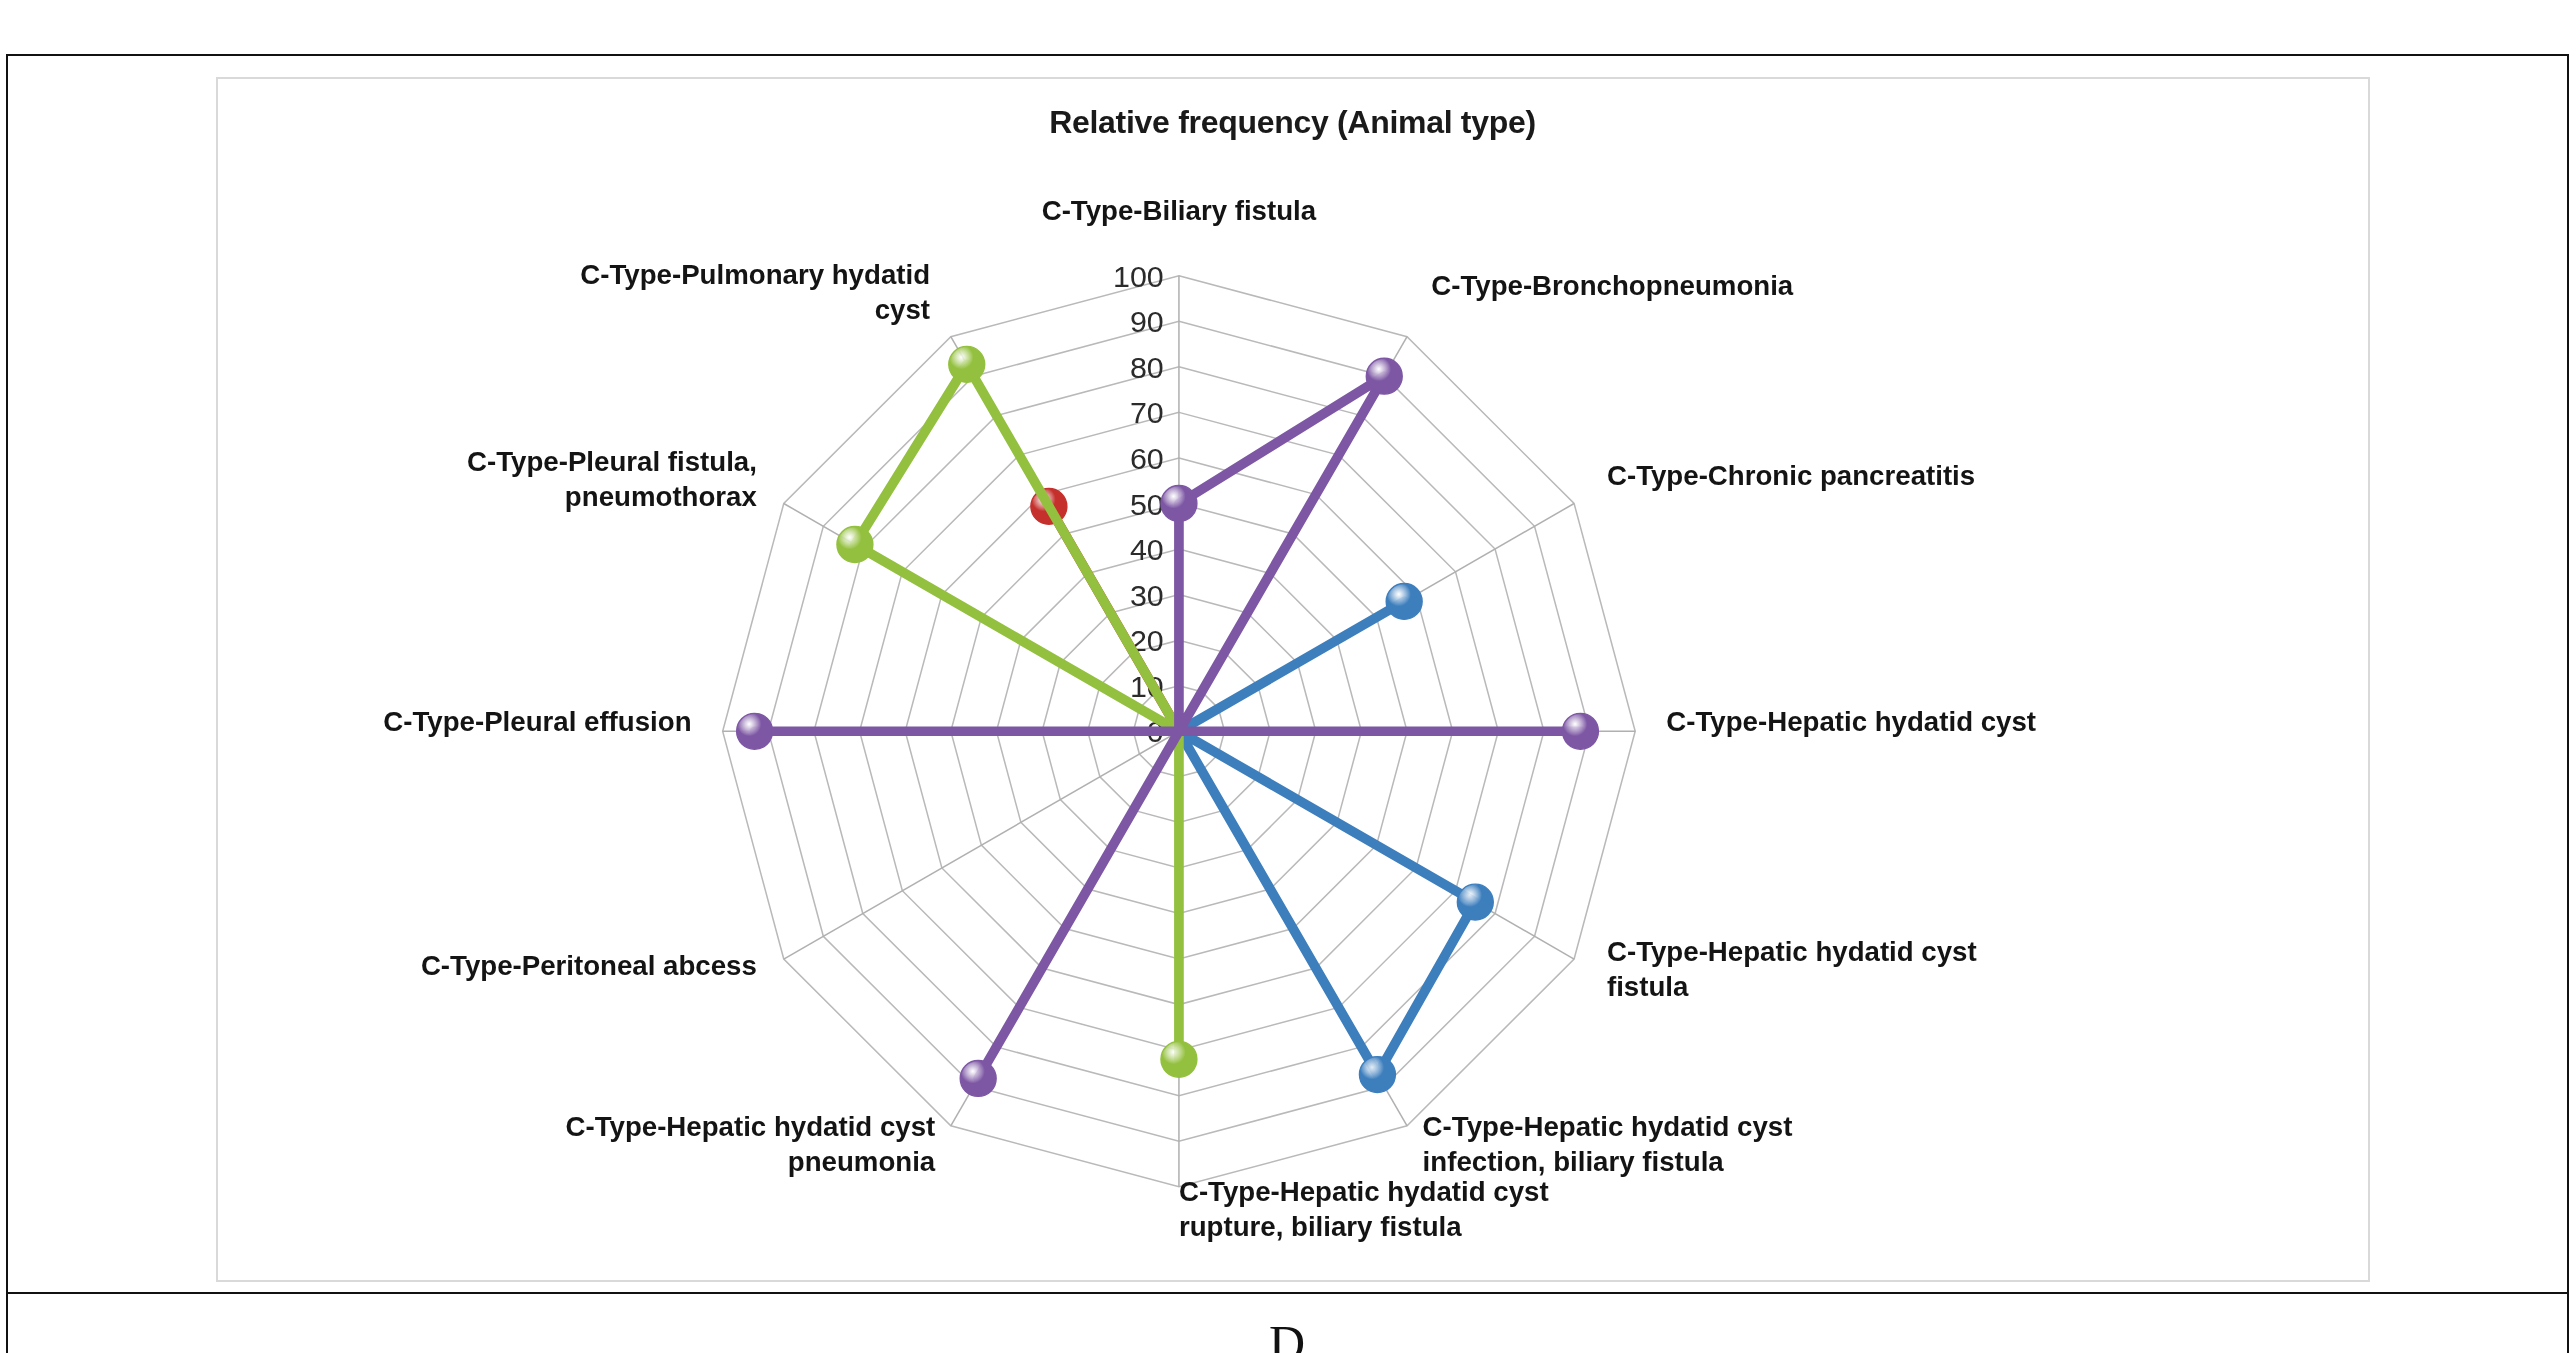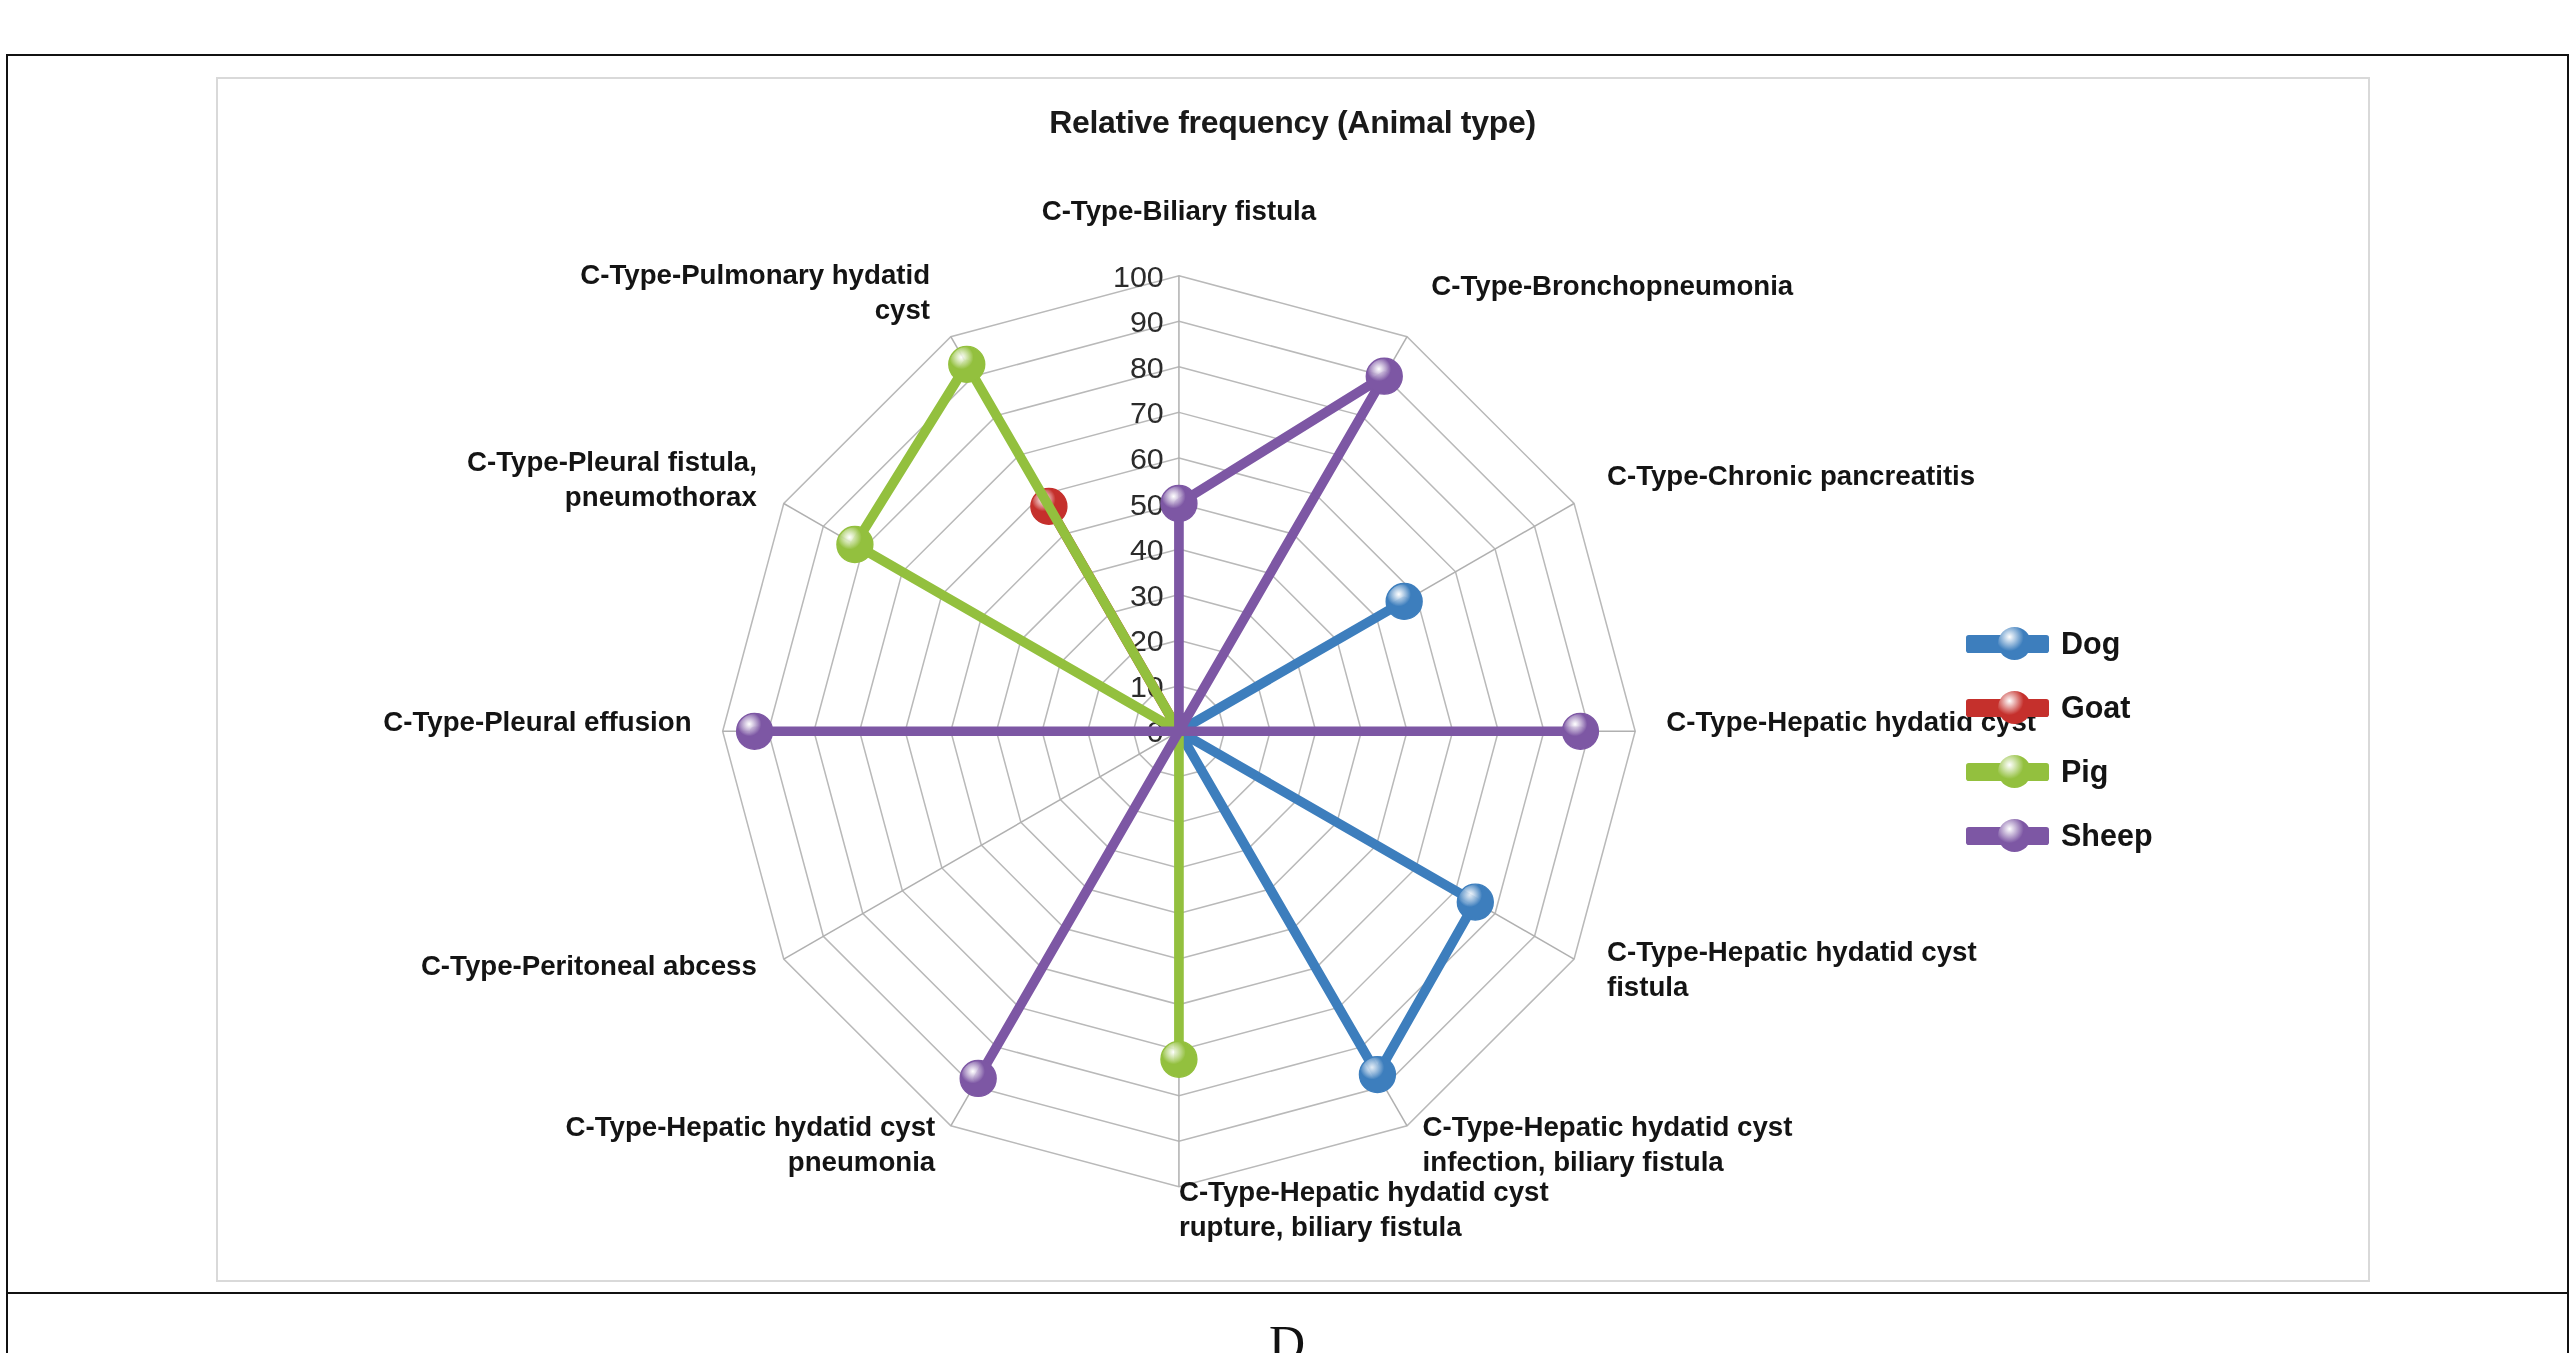--- a/index.html
+++ b/index.html
@@ -121,46 +121,20 @@
                 <stop offset="100%" stop-color="#93c03e" stop-opacity="1"></stop>
               </radialGradient>
               <radialGradient id="grad3" cx="35%" cy="30%" r="75%">
                 <stop offset="0%" stop-color="#ffffff" stop-opacity="0.85"></stop>
                 <stop offset="45%" stop-color="#7d57a4"></stop>
                 <stop offset="100%" stop-color="#7d57a4" stop-opacity="1"></stop>
               </radialGradient>
             </defs>
           </svg>
 
-        <div class="legend-box">
-            <div class="legend-row">
-              <span class="legend-swatch" style="background: rgb(61, 126, 189);">
-                <span class="legend-dot" style="background: radial-gradient(circle at 35% 30%, rgb(255, 255, 255) 0%, rgb(61, 126, 189) 45%, rgb(61, 126, 189) 100%);"></span>
-              </span>
-              <span class="legend-label">Dog</span>
-            </div>
-            <div class="legend-row">
-              <span class="legend-swatch" style="background: rgb(197, 48, 44);">
-                <span class="legend-dot" style="background: radial-gradient(circle at 35% 30%, rgb(255, 255, 255) 0%, rgb(197, 48, 44) 45%, rgb(197, 48, 44) 100%);"></span>
-              </span>
-              <span class="legend-label">Goat</span>
-            </div>
-            <div class="legend-row">
-              <span class="legend-swatch" style="background: rgb(147, 192, 62);">
-                <span class="legend-dot" style="background: radial-gradient(circle at 35% 30%, rgb(255, 255, 255) 0%, rgb(147, 192, 62) 45%, rgb(147, 192, 62) 100%);"></span>
-              </span>
-              <span class="legend-label">Pig</span>
-            </div>
-            <div class="legend-row">
-              <span class="legend-swatch" style="background: rgb(125, 87, 164);">
-                <span class="legend-dot" style="background: radial-gradient(circle at 35% 30%, rgb(255, 255, 255) 0%, rgb(125, 87, 164) 45%, rgb(125, 87, 164) 100%);"></span>
-              </span>
-              <span class="legend-label">Sheep</span>
-            </div>
-          </div>
       </div>
     </div>
 
     <div class="caption-bar">
       <span class="cap">D</span>
     </div>
   </div>
 </div>
 
 

